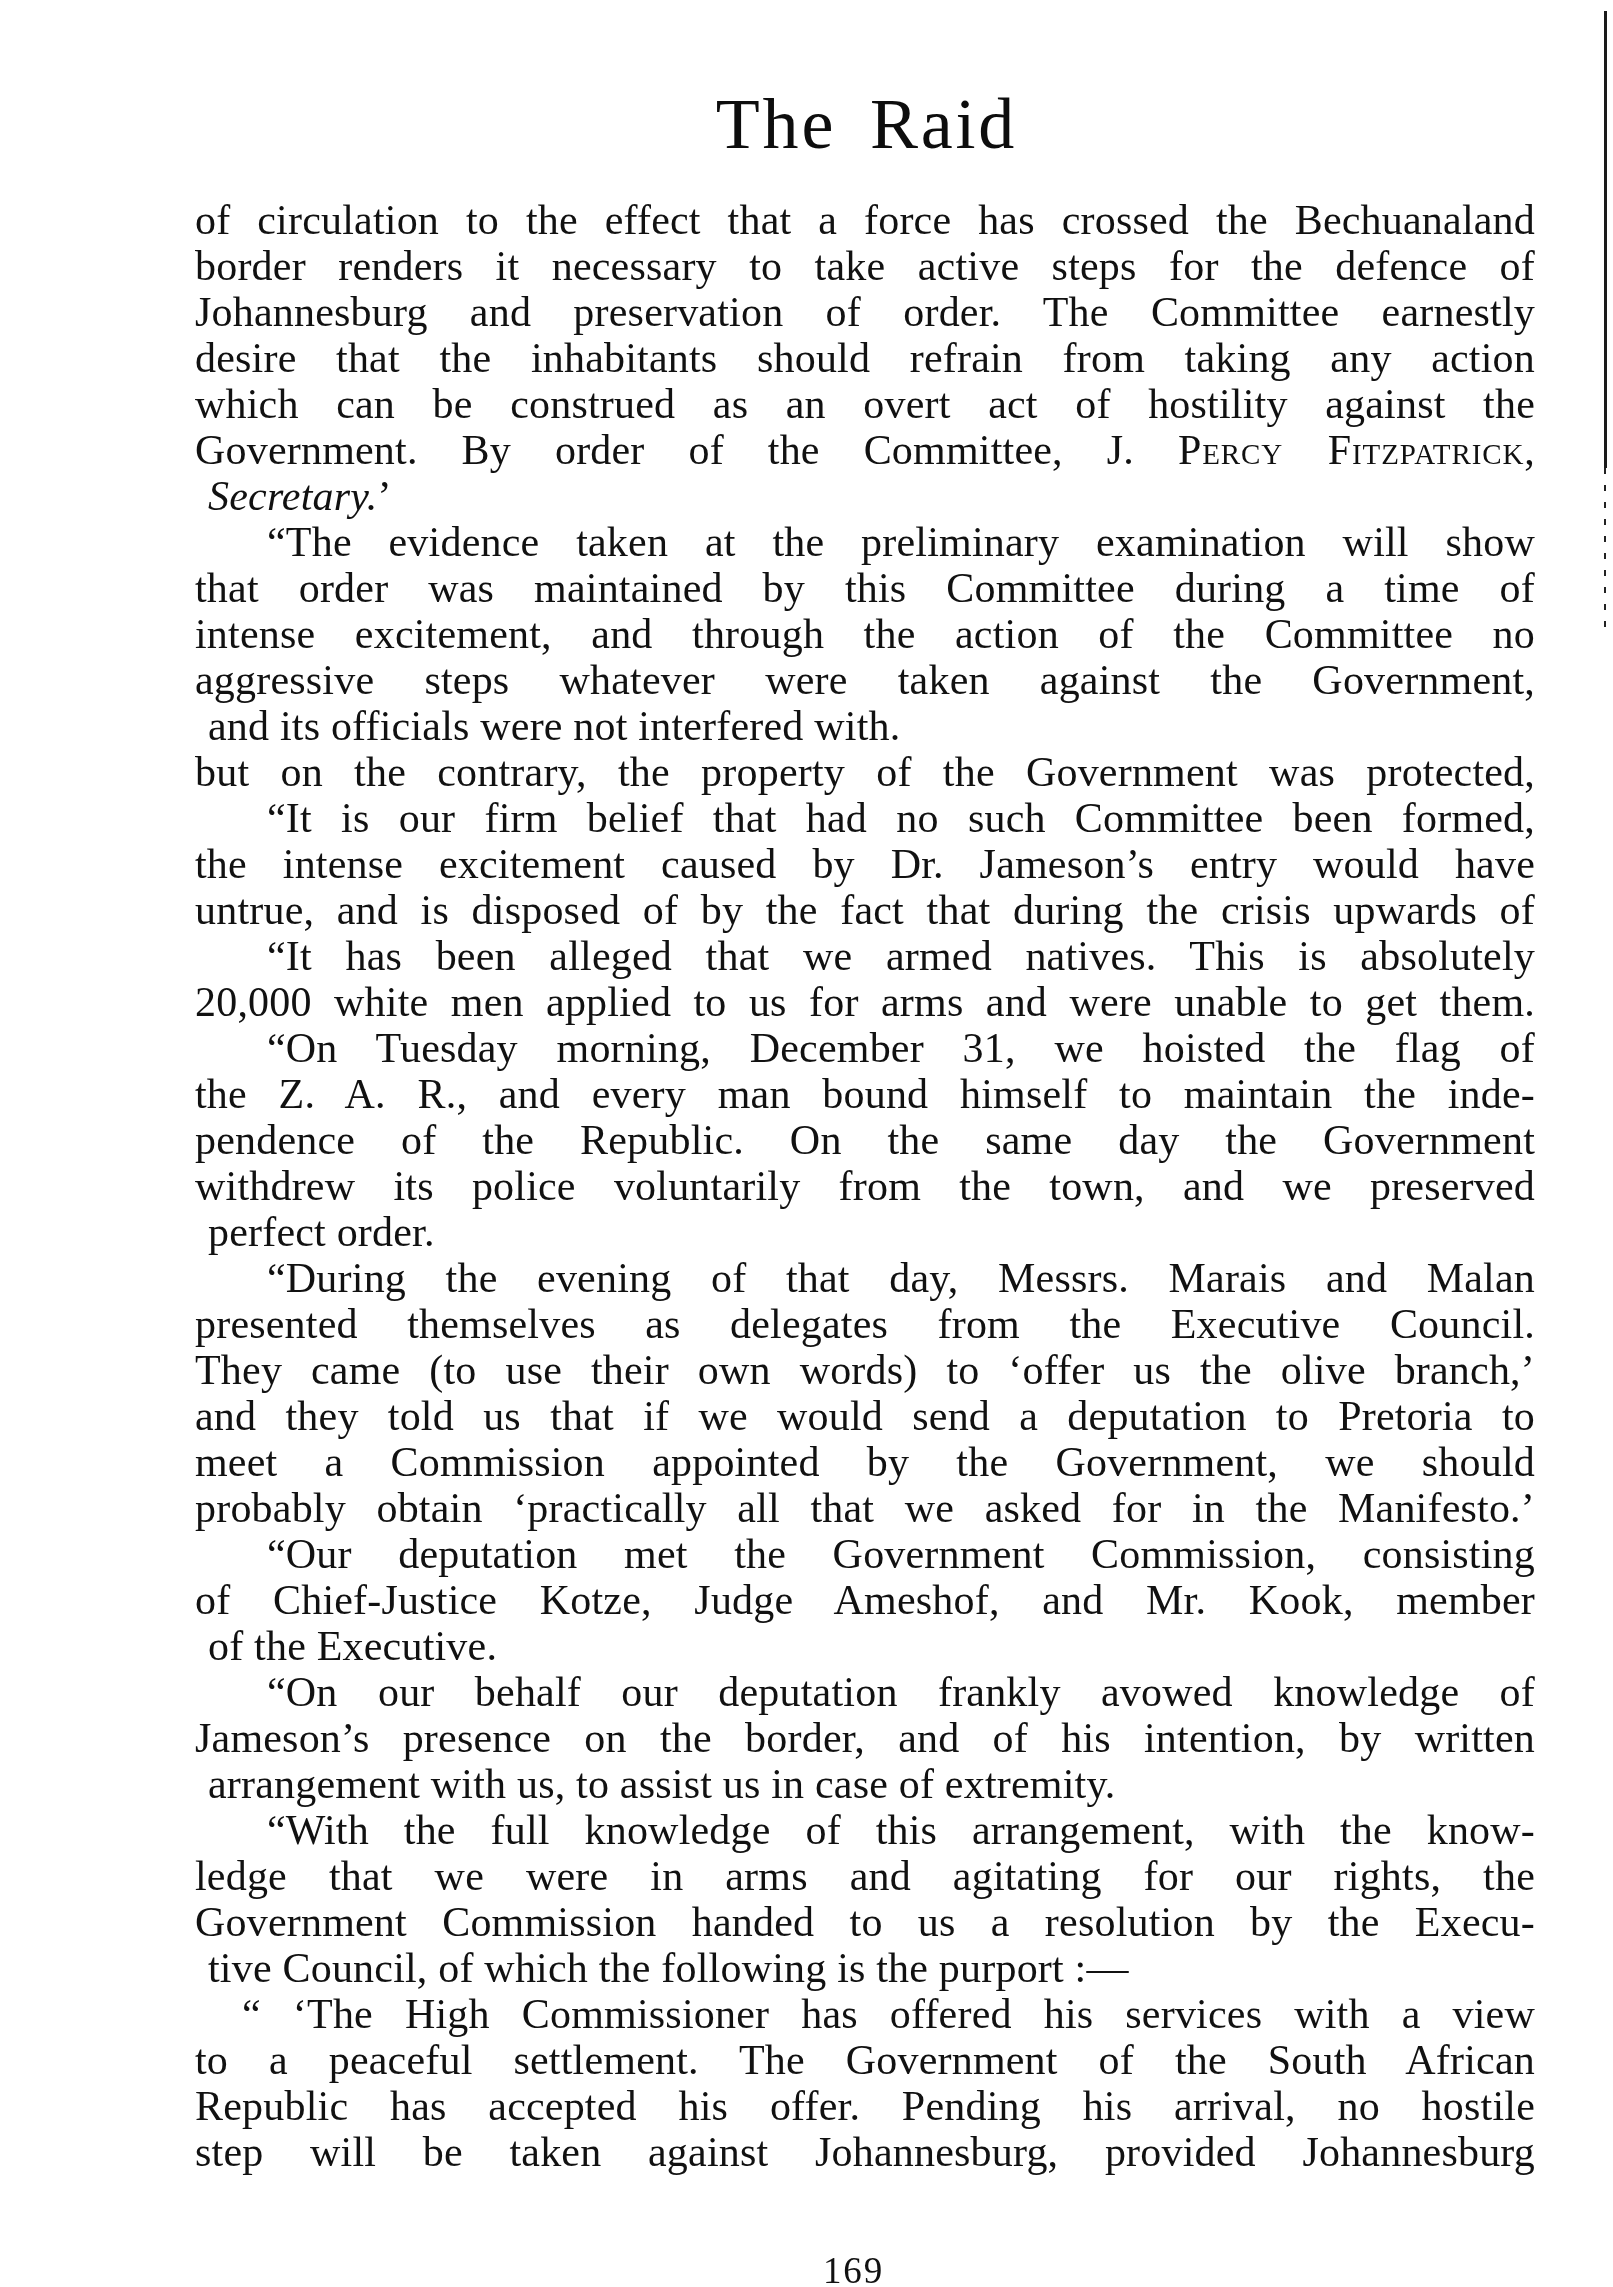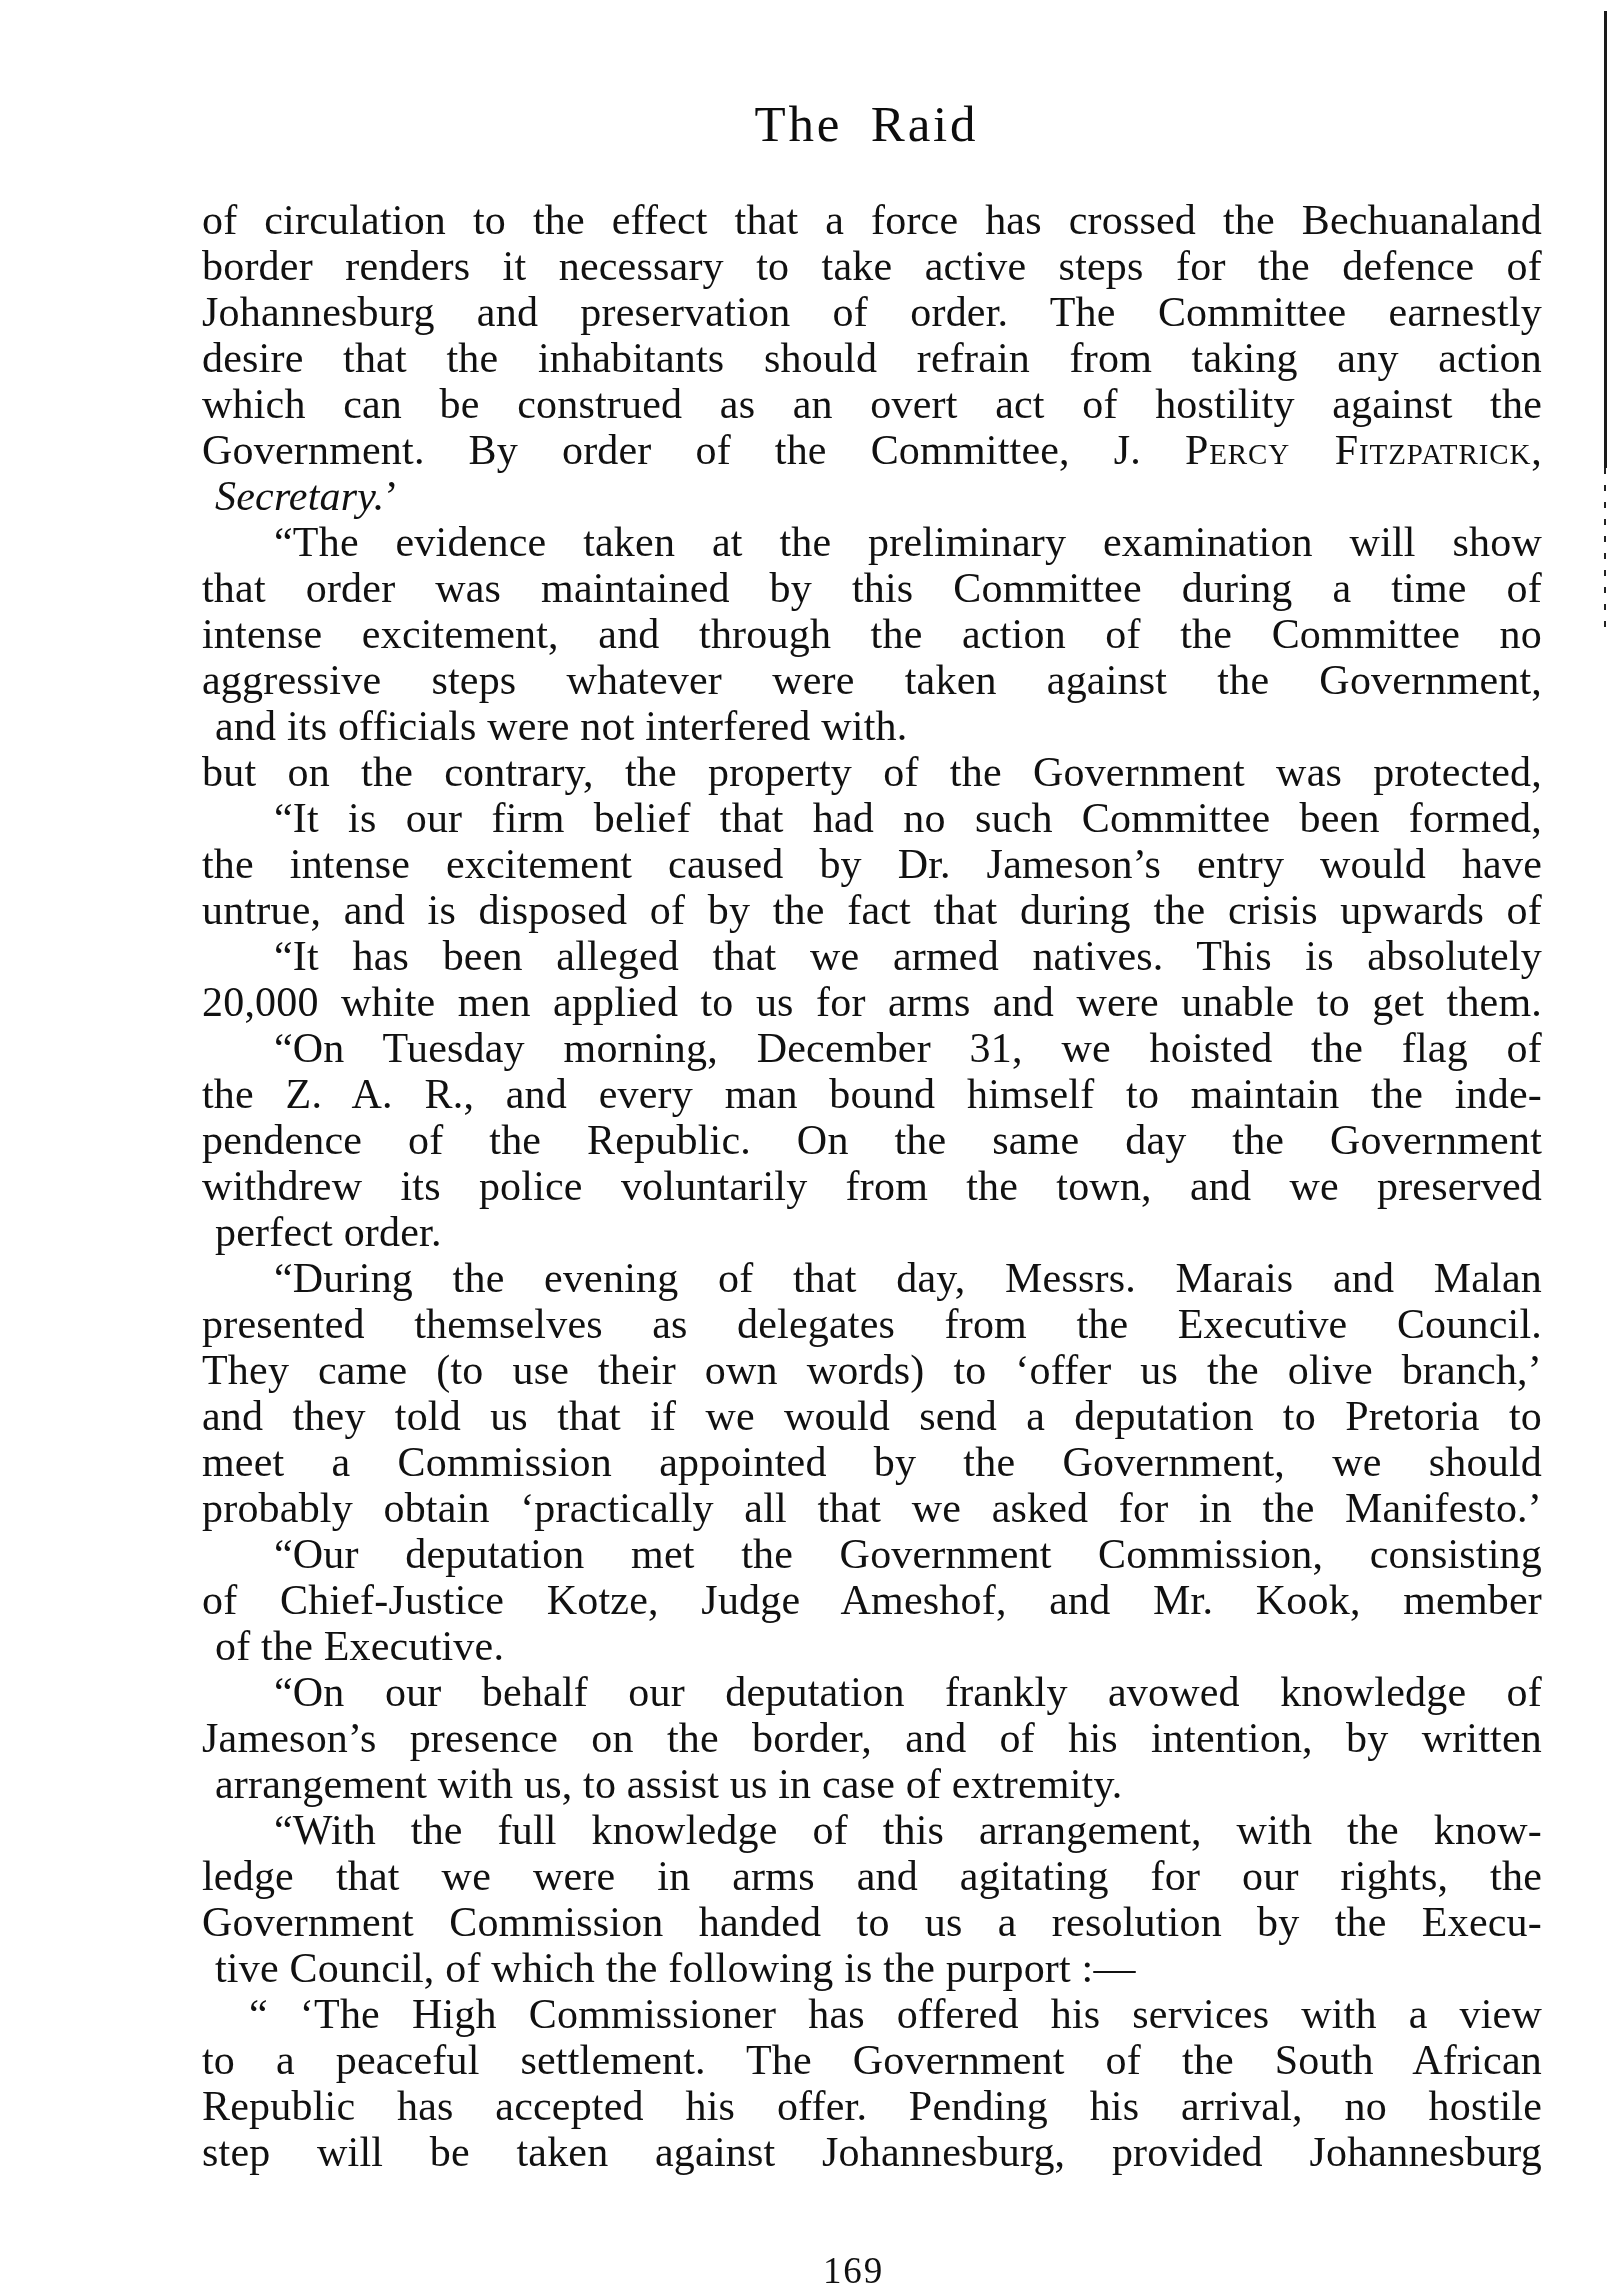--- a/index.html
+++ b/index.html
@@ -20,31 +20,31 @@
     left: 0; top: 0;
     width: 1613px;
     height: 2287px;
   }
   .running-title {
     position: absolute;
     left: 0;
     width: 1613px;
     top: 82px;
     text-align: center;
-    font-size: 51px;
+    font-size: 72px;
     line-height: 84px;
     letter-spacing: 2.8px;
     word-spacing: 13px;
     color: #0d0d0d;
     padding-left: 120px;
     box-sizing: border-box;
   }
   .body {
     position: absolute;
-    left: 202px;
+    left: 195px;
     top: 197px;
     width: 1340px;
   }
   .line {
     display: block;
     height: 46px;
     line-height: 47px;
     font-size: 42px;
     white-space: nowrap;
     text-align: justify;

